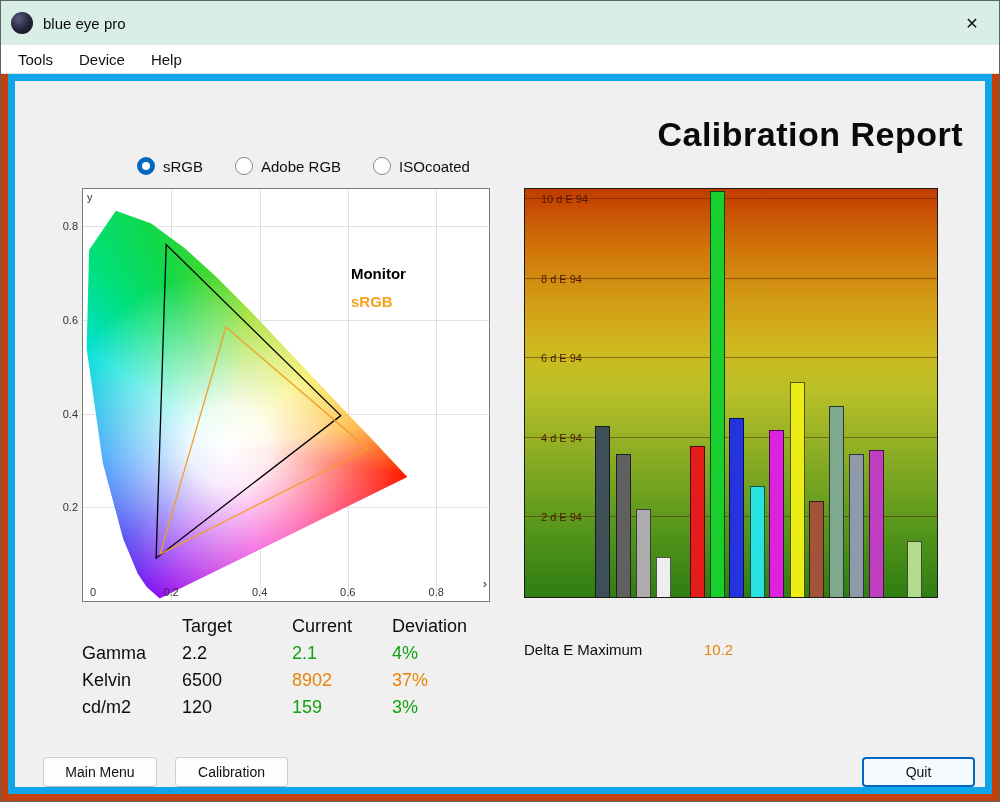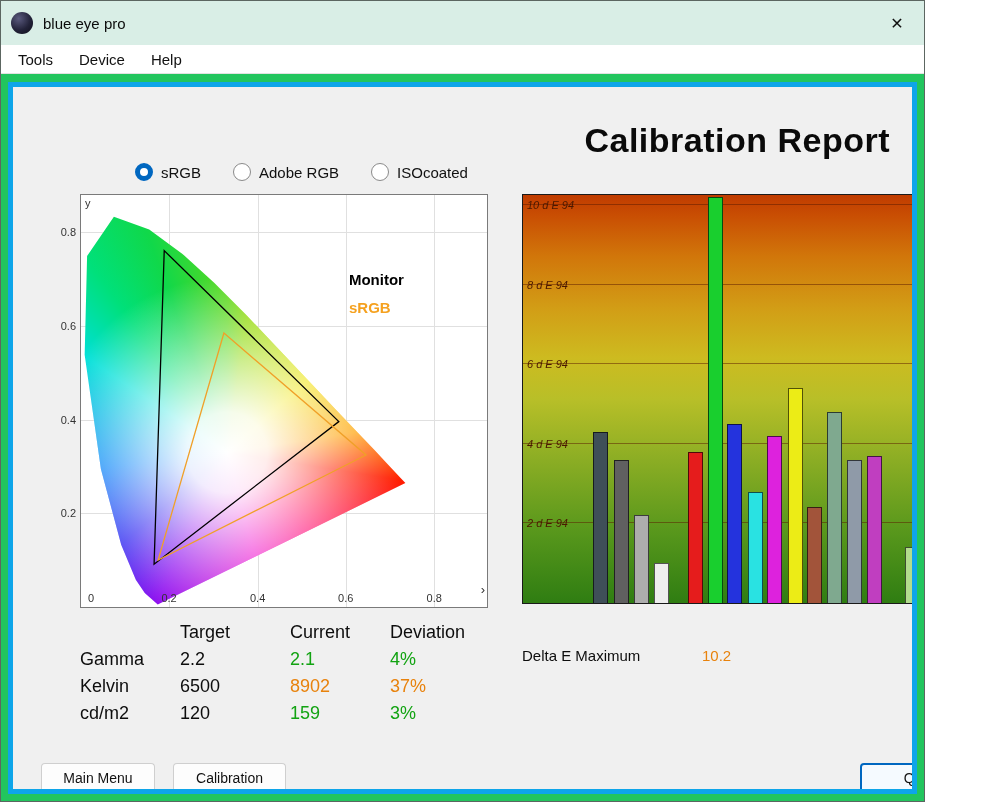--- a/index.html
+++ b/index.html
@@ -1,24 +1,24 @@
 <!DOCTYPE html>
 <html><head>
 <meta charset="utf-8">
 <style>
   html,body{margin:0;padding:0;}
   body{width:1000px;height:802px;font-family:"Liberation Sans",sans-serif;background:#fff;}
-  .window{width:925px;height:802px;box-sizing:border-box;border:1px solid #5c6661;background:#22c55e;display:flex;flex-direction:column;}
+  .window{width:1000px;height:802px;box-sizing:border-box;border:1px solid #5c6661;background:#c2410c;display:flex;flex-direction:column;}
   .titlebar{height:44px;flex:0 0 44px;background:#d9eee6;display:flex;align-items:center;padding:0 10px;}
   .app-icon{width:22px;height:22px;border-radius:50%;background:radial-gradient(circle at 35% 30%,#5a5a7e 0%,#23233a 55%,#0d0d16 100%);margin-right:10px;flex:0 0 22px;}
   .window-title{font-size:15px;color:#0b0b0b;}
   .close-btn{margin-left:auto;width:34px;text-align:center;font-size:16px;color:#111;cursor:default;}
   .menubar{height:28px;flex:0 0 28px;background:#fff;border-bottom:1px solid #e2e2e2;display:flex;align-items:center;padding:0 4px;}
   .menu-item{font-size:15px;color:#111;padding:4px 13px;cursor:default;text-align:center;}
-  .content{flex:1;margin:8px 7px 7px;border:5px solid #0ea5e9;background:#f0f0f0;position:relative;overflow:hidden;padding-left:32px;}
+  .content{flex:1;margin:0 7px 7px;border:7px solid #0ea5e9;background:#f0f0f0;position:relative;overflow:hidden;padding-left:32px;}
 
   .report-title{position:absolute;top:34px;right:22px;font-size:34px;font-weight:bold;color:#0a0a0a;letter-spacing:0.5px;}
 
   .radio-row{position:absolute;left:122px;top:76px;display:flex;gap:32px;align-items:center;}
   .radio-item{display:flex;align-items:center;gap:8px;font-size:15px;color:#111;cursor:default;}
   .radio{width:18px;height:18px;border-radius:50%;background:#fff;border:1px solid #8a8a8a;box-sizing:border-box;flex:0 0 18px;}
   .radio.selected{border:5px solid #0067c0;}
 
   .cie-plot{position:absolute;left:67px;top:107px;width:406px;height:412px;background:#fff;border:1px solid #7a7a7a;box-sizing:content-box;}
   .cie-grid-v{position:absolute;top:0;bottom:0;width:1px;background:#e0e0e0;}
@@ -36,21 +36,21 @@
   .cie-tick.xt{bottom:3px;transform:translateX(-50%);}
   .cie-tick.yt{right:calc(100% + 5px);transform:translateY(-50%);}
   .y-axis-name{position:absolute;left:4px;top:2px;font-size:11px;color:#333;}
   .x-axis-arrow{position:absolute;right:2px;bottom:10px;font-size:13px;color:#333;}
   .plot-legend-monitor{position:absolute;left:66%;top:18.5%;font-size:15px;font-weight:bold;color:#000;}
   .plot-legend-srgb{position:absolute;left:66%;top:25.2%;font-size:15px;font-weight:bold;}
 
   .de-chart{position:absolute;left:509px;top:107px;width:414px;height:410px;box-sizing:border-box;border:1px solid #1a1a1a;overflow:hidden;
     background:linear-gradient(to top,#2f7d12 0%,#59981c 18%,#8bad24 35%,#b8bf28 50%,#cdbb20 60%,#d29e16 72%,#d1760a 85%,#c94e03 95%,#c03c00 100%);}
   .de-gridline{position:absolute;left:0;right:0;height:1px;background:rgba(90,25,0,0.5);}
-  .de-gridlabel{position:absolute;left:4px;transform:translateY(50%);font-size:11px;color:#4a1800;white-space:nowrap;font-style:italic;}
+  .de-gridlabel{position:absolute;left:16px;transform:translateY(50%);font-size:11px;color:#4a1800;white-space:nowrap;}
   .de-bar{position:absolute;bottom:0;width:15px;box-sizing:border-box;border:1px solid rgba(0,0,0,0.65);border-bottom:none;}
 
   .delta-line{position:absolute;left:509px;display:grid;grid-template-columns:180px auto;font-size:15px;color:#0d0d0d;}
   .delta-avg{top:535px;}
   .delta-max{top:560px;}
 
   .meas-table{position:absolute;left:67px;top:535px;display:grid;grid-template-columns:100px 110px 100px 120px;row-gap:6px;font-size:18px;color:#0d0d0d;}
 
   .btn{position:absolute;top:676px;height:30px;background:#fdfdfd;border:1px solid #cfcfcf;border-bottom-color:#bdbdbd;border-radius:4px;font-size:14px;font-family:inherit;color:#111;cursor:default;}
   .btn.focused{background:#f5faff;border:2px solid #0067c0;}

